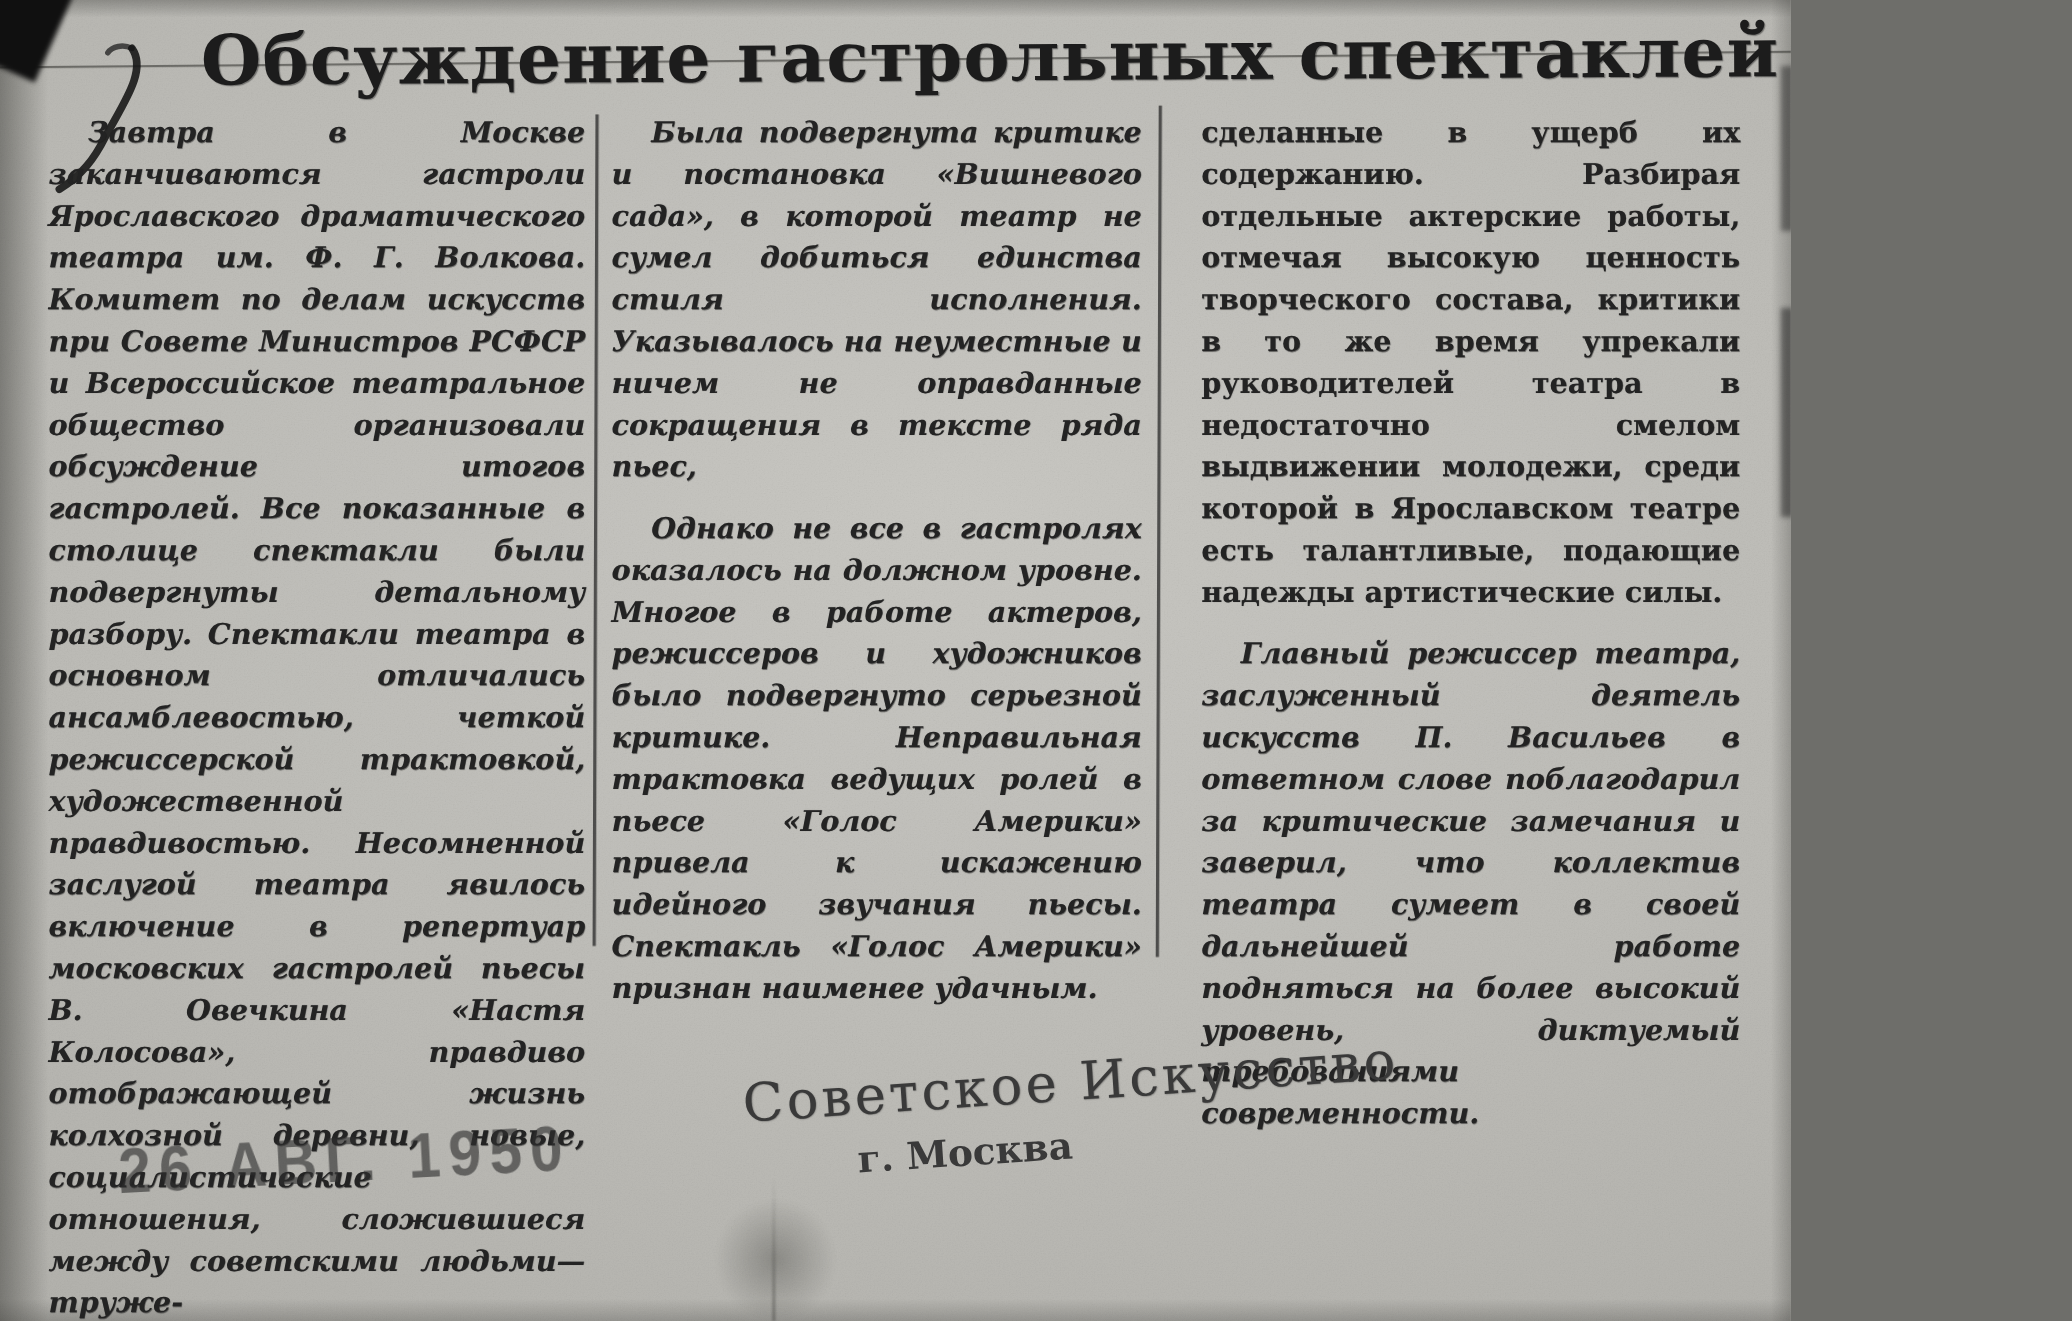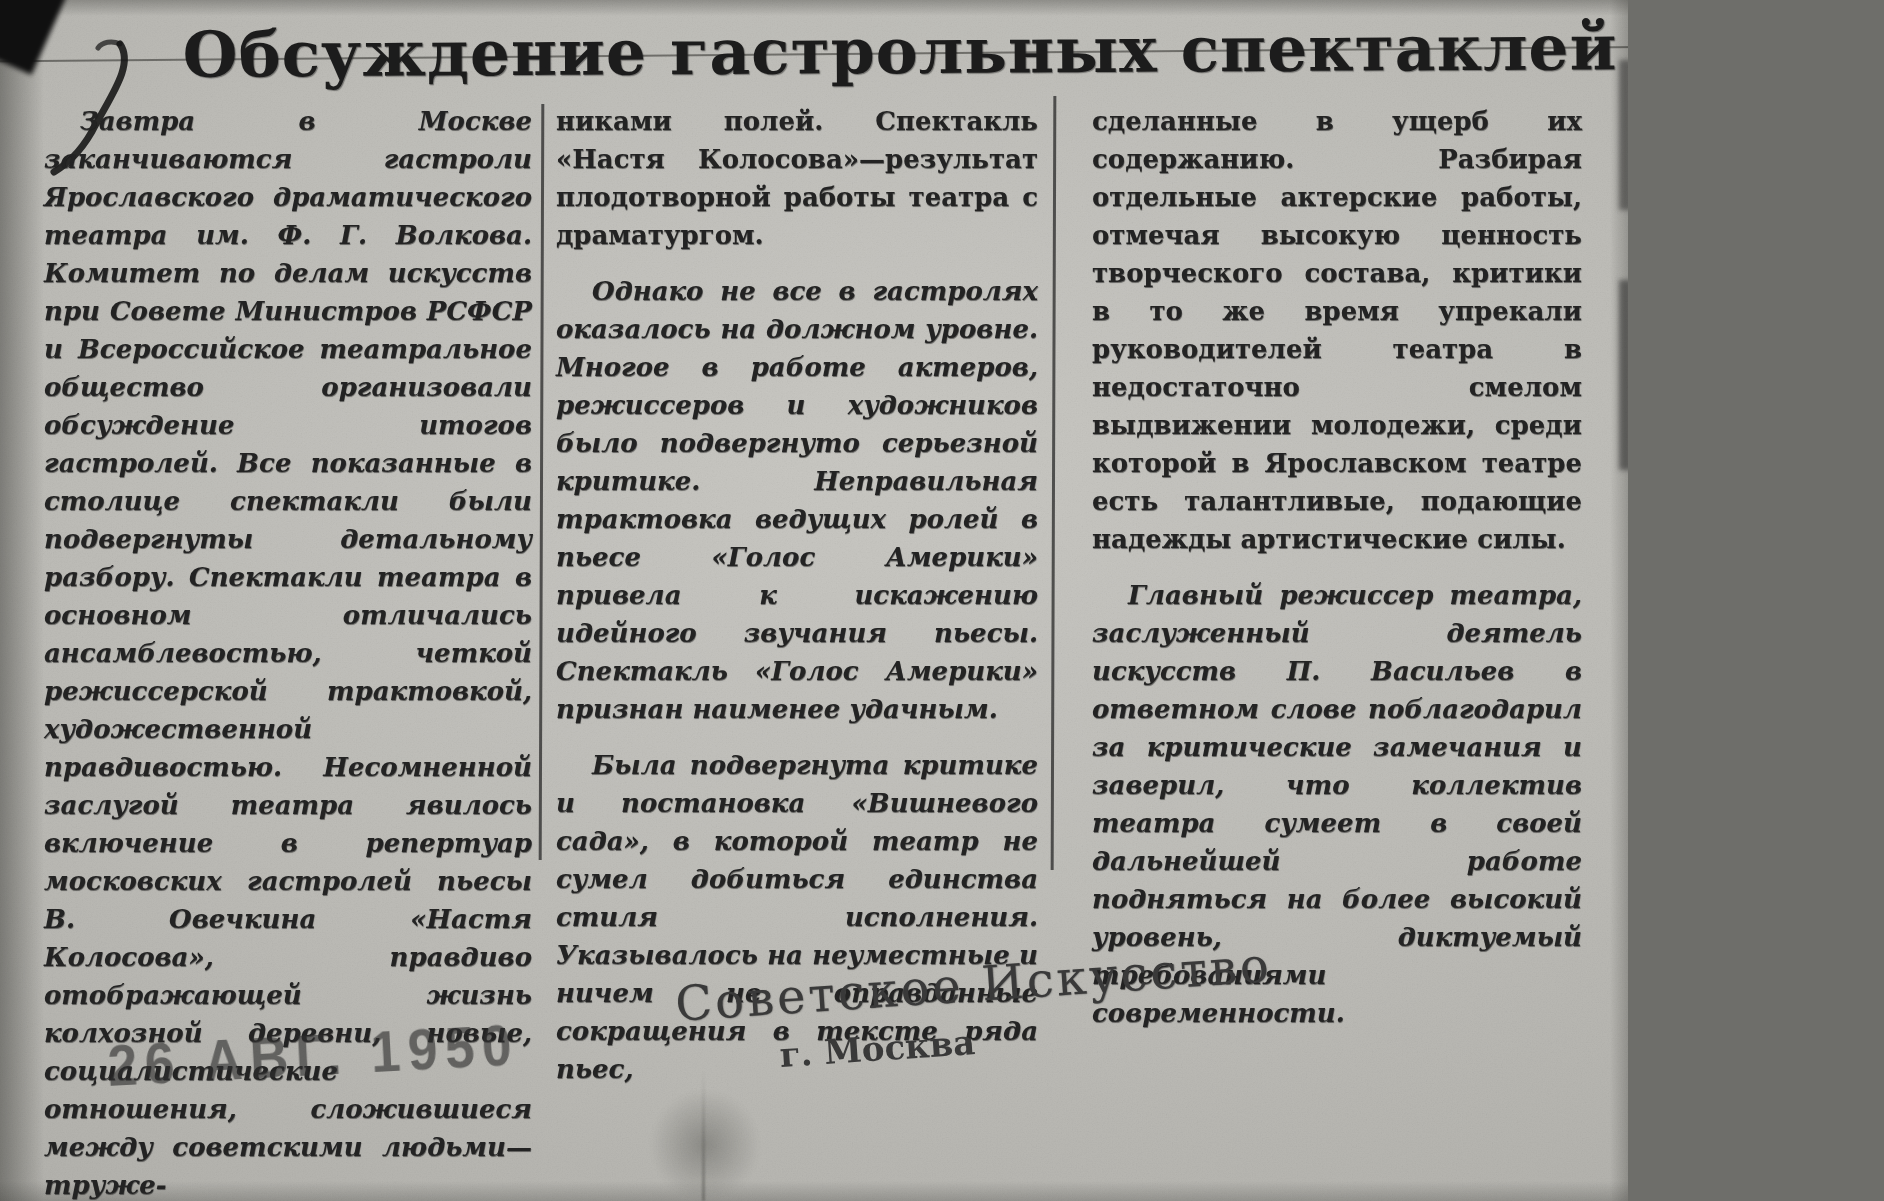--- a/index.html
+++ b/index.html
@@ -96,23 +96,22 @@
 
   <div class="headline">Обсуждение гастрольных спектаклей</div>
 
   <div class="col col1">
     <p class="indent">Завтра в Москве заканчиваются гастроли Ярославского драматического театра им. Ф. Г. Волкова. Комитет по делам искусств при Совете Министров РСФСР и Всероссийское театральное общество организовали обсуждение итогов гастролей. Все показанные в столице спектакли были подвергнуты детальному разбору. Спектакли театра в основном отличались ансамблевостью, четкой режиссерской трактовкой, художественной правдивостью. Несомненной заслугой театра явилось включение в репертуар московских гастролей пьесы В. Овечкина «Настя Колосова», правдиво отображающей жизнь колхозной деревни, новые, социалистические отношения, сложившиеся между советскими людьми—труже-</p>
   </div>
 
   <div class="divider div1"></div>
 
   <div class="col col2">
-    <p>никами полей. Спектакль «Настя Колосова»—результат плодотворной работы театра с драматургом.</p>
+    <p class="indent">Была подвергнута критике и постановка «Вишневого сада», в которой театр не сумел добиться единства стиля исполнения. Указывалось на неуместные и ничем не оправданные сокращения в тексте ряда пьес,</p>
     <p class="indent">Однако не все в гастролях оказалось на должном уровне. Многое в работе актеров, режиссеров и художников было подвергнуто серьезной критике. Неправильная трактовка ведущих ролей в пьесе «Голос Америки» привела к искажению идейного звучания пьесы. Спектакль «Голос Америки» признан наименее удачным.</p>
-    <p class="indent">Была подвергнута критике и постановка «Вишневого сада», в которой театр не сумел добиться единства стиля исполнения. Указывалось на неуместные и ничем не оправданные сокращения в тексте ряда пьес,</p>
   </div>
 
   <div class="divider div2"></div>
 
   <div class="col col3">
     <p>сделанные в ущерб их содержанию. Разбирая отдельные актерские работы, отмечая высокую ценность творческого состава, критики в то же время упрекали руководителей театра в недостаточно смелом выдвижении молодежи, среди которой в Ярославском театре есть талантливые, подающие надежды артистические силы.</p>
     <p class="indent">Главный режиссер театра, заслуженный деятель искусств П. Васильев в ответном слове поблагодарил за критические замечания и заверил, что коллектив театра сумеет в своей дальнейшей работе подняться на более высокий уровень, диктуемый требованиями современности.</p>
   </div>
 
   <div class="stamp">26 АВГ. 1950</div>

